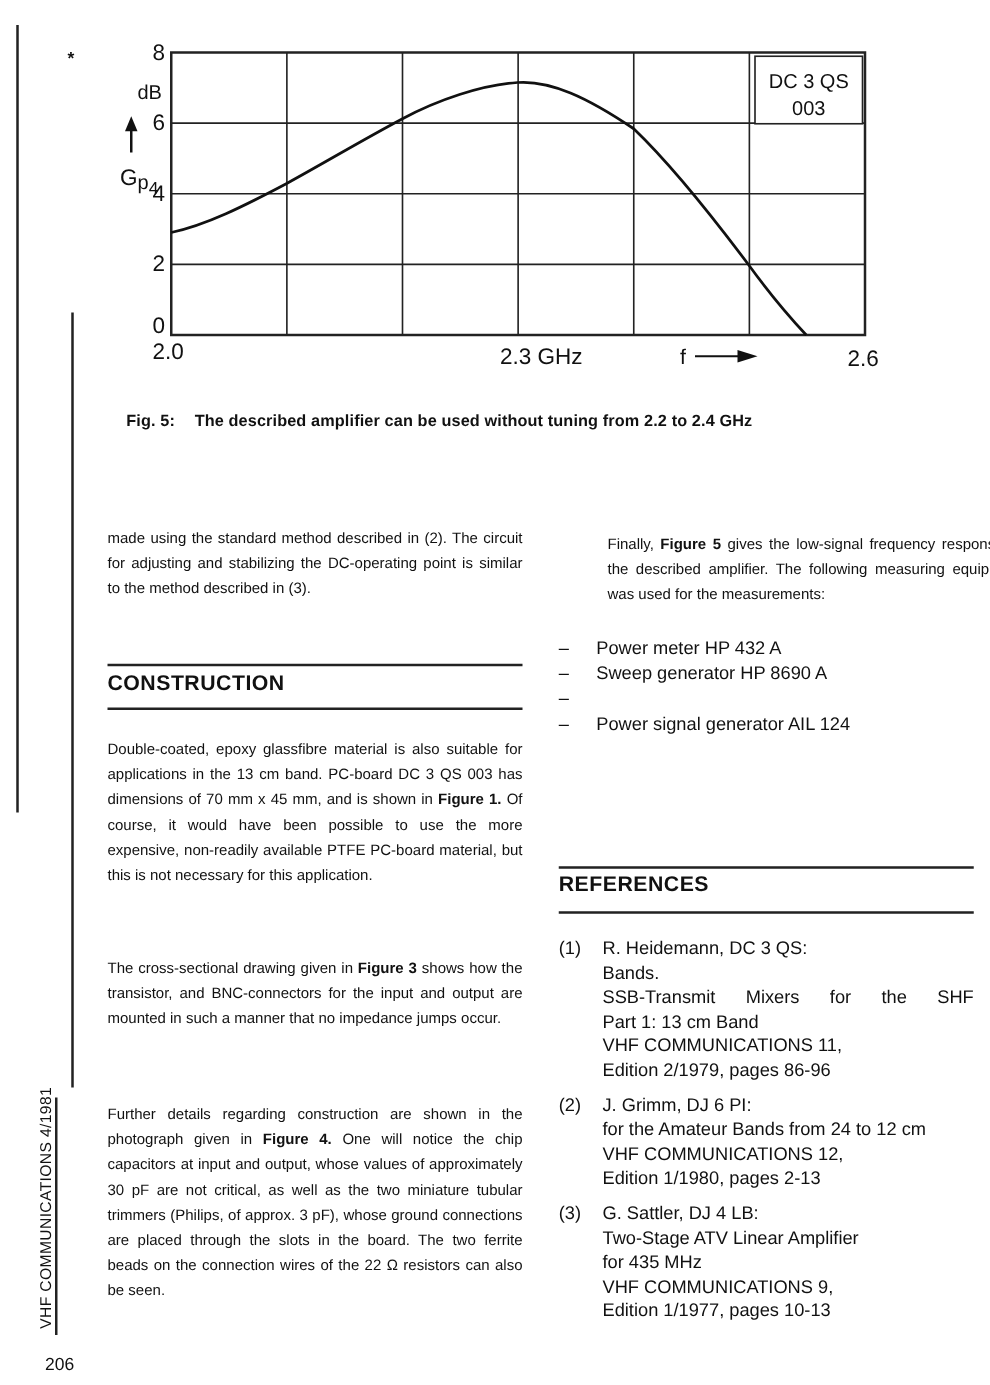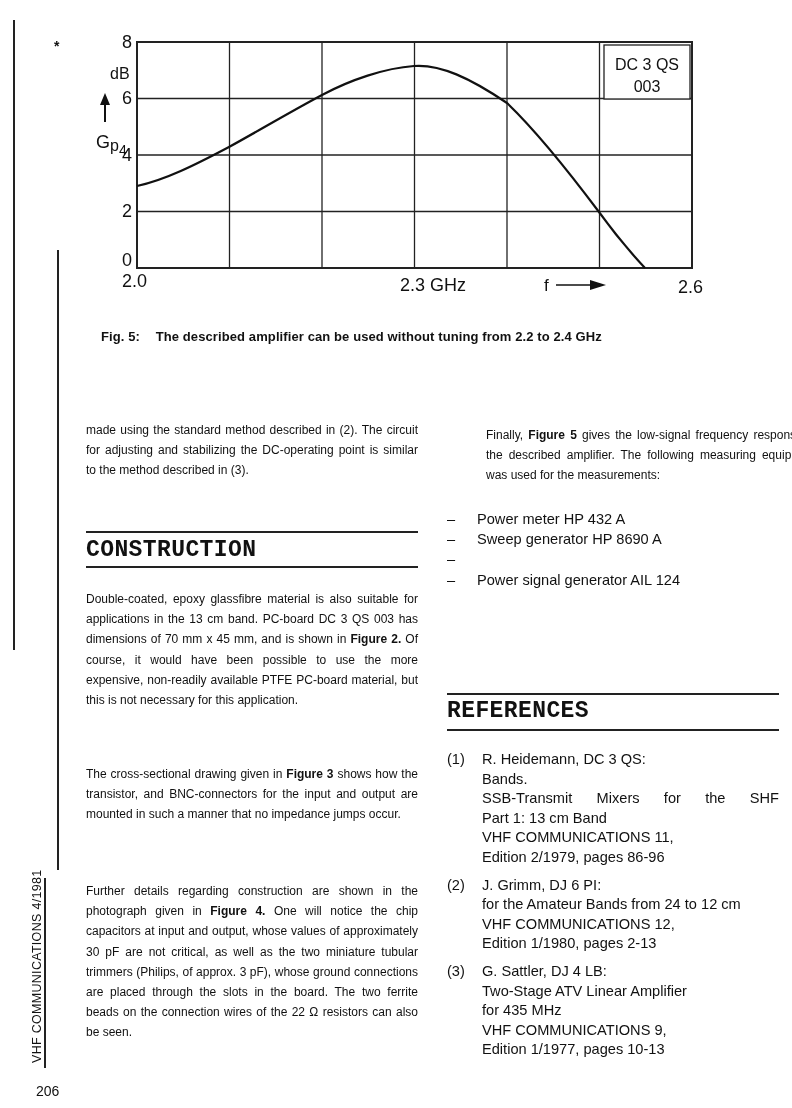--- a/index.html
+++ b/index.html
@@ -12,21 +12,21 @@
   .star { position:absolute; left:54px; top:38px; font-size:14px; font-weight:bold; }
   .chart { position:absolute; left:0; top:0; }
   .chart text { font-family:"Liberation Sans", sans-serif; fill:#111; }
   .caption { position:absolute; left:88px; top:329px; font-size:13px; font-weight:bold; white-space:nowrap; letter-spacing:0.1px; }
   .caption .lbl { margin-right:12px;padding-left:13px; }
   .col { position:absolute; font-size:12px; line-height:20.2px; text-align:justify; }
   .col p { margin:0; }
   .col .last { text-align-last:left; }
   .left-col { left:86px; width:332px; }
   .right-col { left:447px; width:332px; }
-  .section-head { position:absolute; font-size:23px; font-weight:bold; letter-spacing:0.4px;font-family:Liberation Mono, monospace; }
+  .section-head { position:absolute; font-size:17px; font-weight:bold; letter-spacing:0.4px; }
   .rule { position:absolute; height:1.5px; background:#222; }
   .dash-list { position:absolute; left:447px; top:509px; font-size:14.6px; line-height:20.2px; list-style:none; margin:0; padding:0; }
   .dash-list li { display:flex; }
   .dash-list .d { width:30px; }
   .refs { position:absolute; left:447px; font-size:14.6px; line-height:19.6px; }
   .ref { display:flex; margin-bottom:8px; }
   .ref .num { width:35px; flex:none; }
   .ref .body { width:297px; }
   .ref .line { display:block; }
   .justify-line { text-align:justify; text-align-last:justify; }
@@ -100,21 +100,21 @@
 
 <div class="col left-col" style="top:420px;">
   <p class="last">made using the standard method described in (2). The circuit for adjusting and stabilizing the DC-operating point is similar to the method described in (3).</p>
 </div>
 
 <div class="rule" style="left:86px; top:531px; width:332px;"></div>
 <div class="section-head" style="left:86px; top:537px;">CONSTRUCTION</div>
 <div class="rule" style="left:86px; top:566px; width:332px;"></div>
 
 <div class="col left-col" style="top:589px;">
-  <p class="last"><span>Double-coated, epoxy glassfibre material is also suitable for applications in the 13 cm band. PC-board DC 3 QS 003 has dimensions of 70 mm x 45 mm, and is shown in </span><b>Figure 2.</b><span> Of course, it would have been possible to use the more expensive, non-readily available PTFE PC-board material, but this is not necessary for this application.</span></p>
+  <p class="last"><span>Double-coated, epoxy glassfibre material is also suitable for applications in the 13 cm band. PC-board DC 3 QS 003 has dimensions of 70 mm x 45 mm, and is shown in </span><b>Figure 1.</b><span> Of course, it would have been possible to use the more expensive, non-readily available PTFE PC-board material, but this is not necessary for this application.</span></p>
 </div>
 
 <div class="col left-col" style="top:764px;">
   <p class="last"><span>The cross-sectional drawing given in </span><b>Figure 3</b><span> shows how the transistor, and BNC-connectors for the input and output are mounted in such a manner that no impedance jumps occur.</span></p>
 </div>
 
 <div class="col left-col" style="top:881px;">
   <p class="last"><span>Further details regarding construction are shown in the photograph given in </span><b>Figure 4.</b><span> One will notice the chip capacitors at input and output, whose values of approximately 30 pF are not critical, as well as the two miniature tubular trimmers (Philips, of approx. 3 pF), whose ground connections are placed through the slots in the board. The two ferrite beads on the connection wires of the 22 Ω resistors can also be seen.</span></p>
 </div>
 

